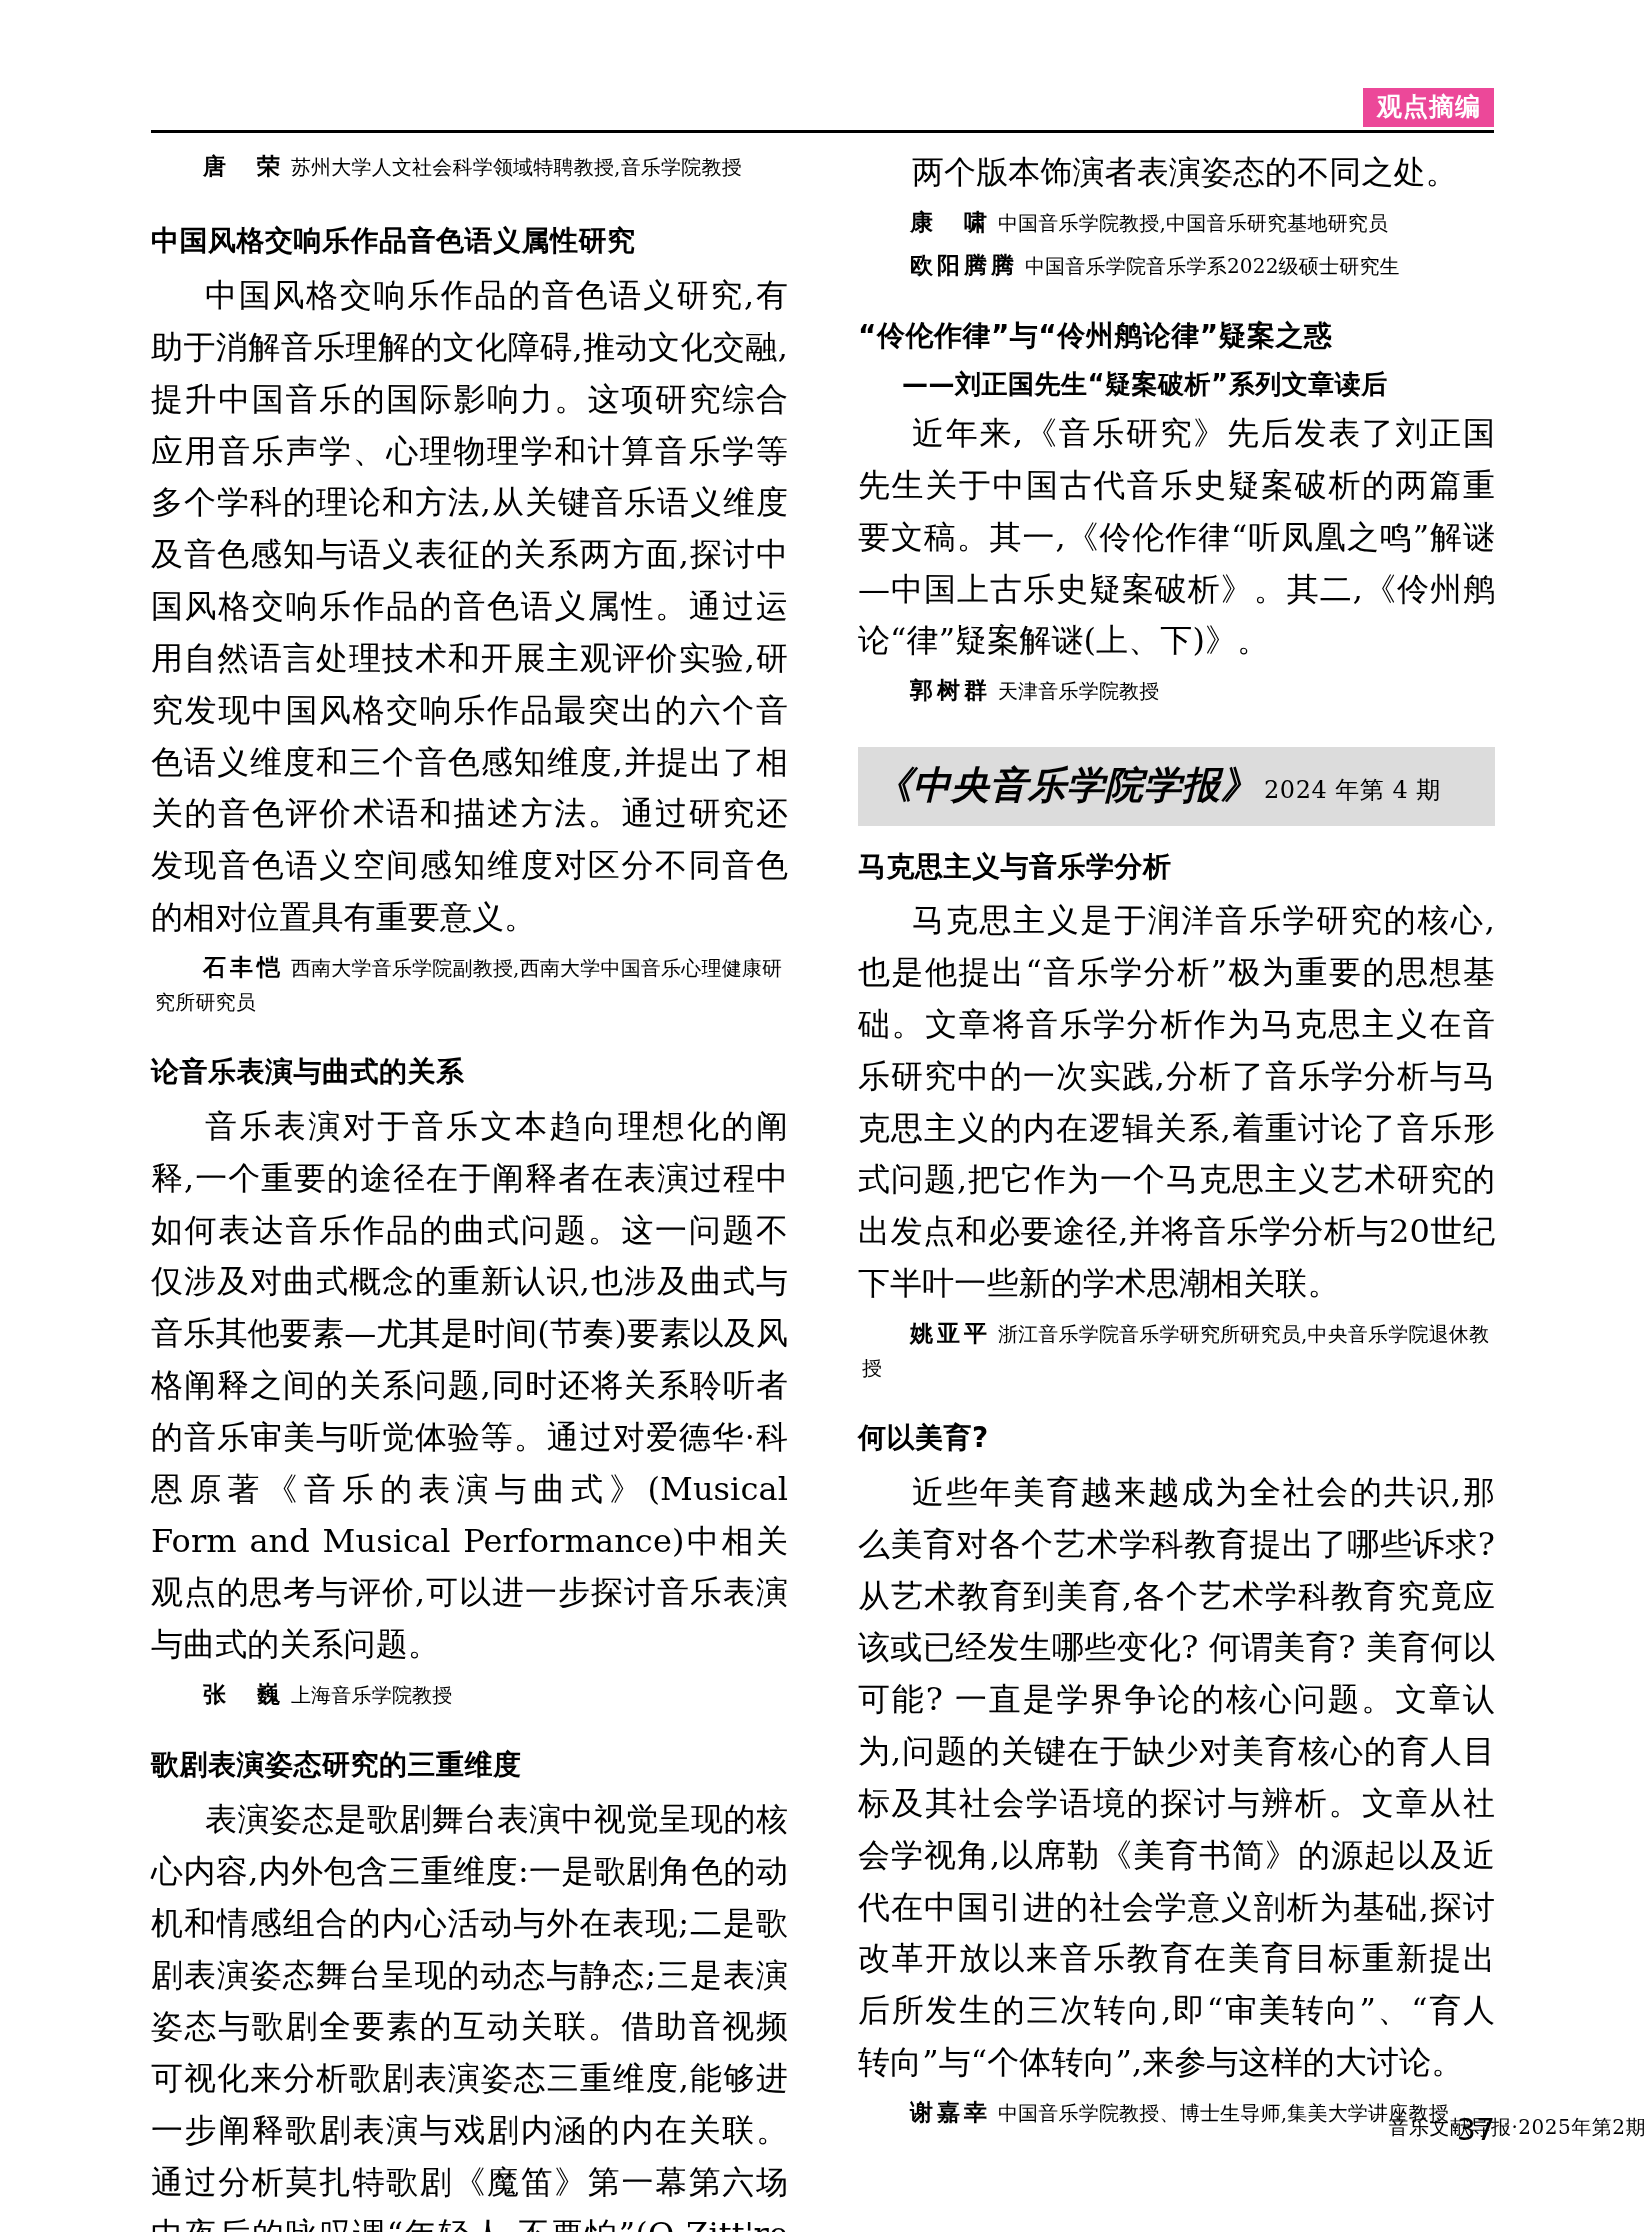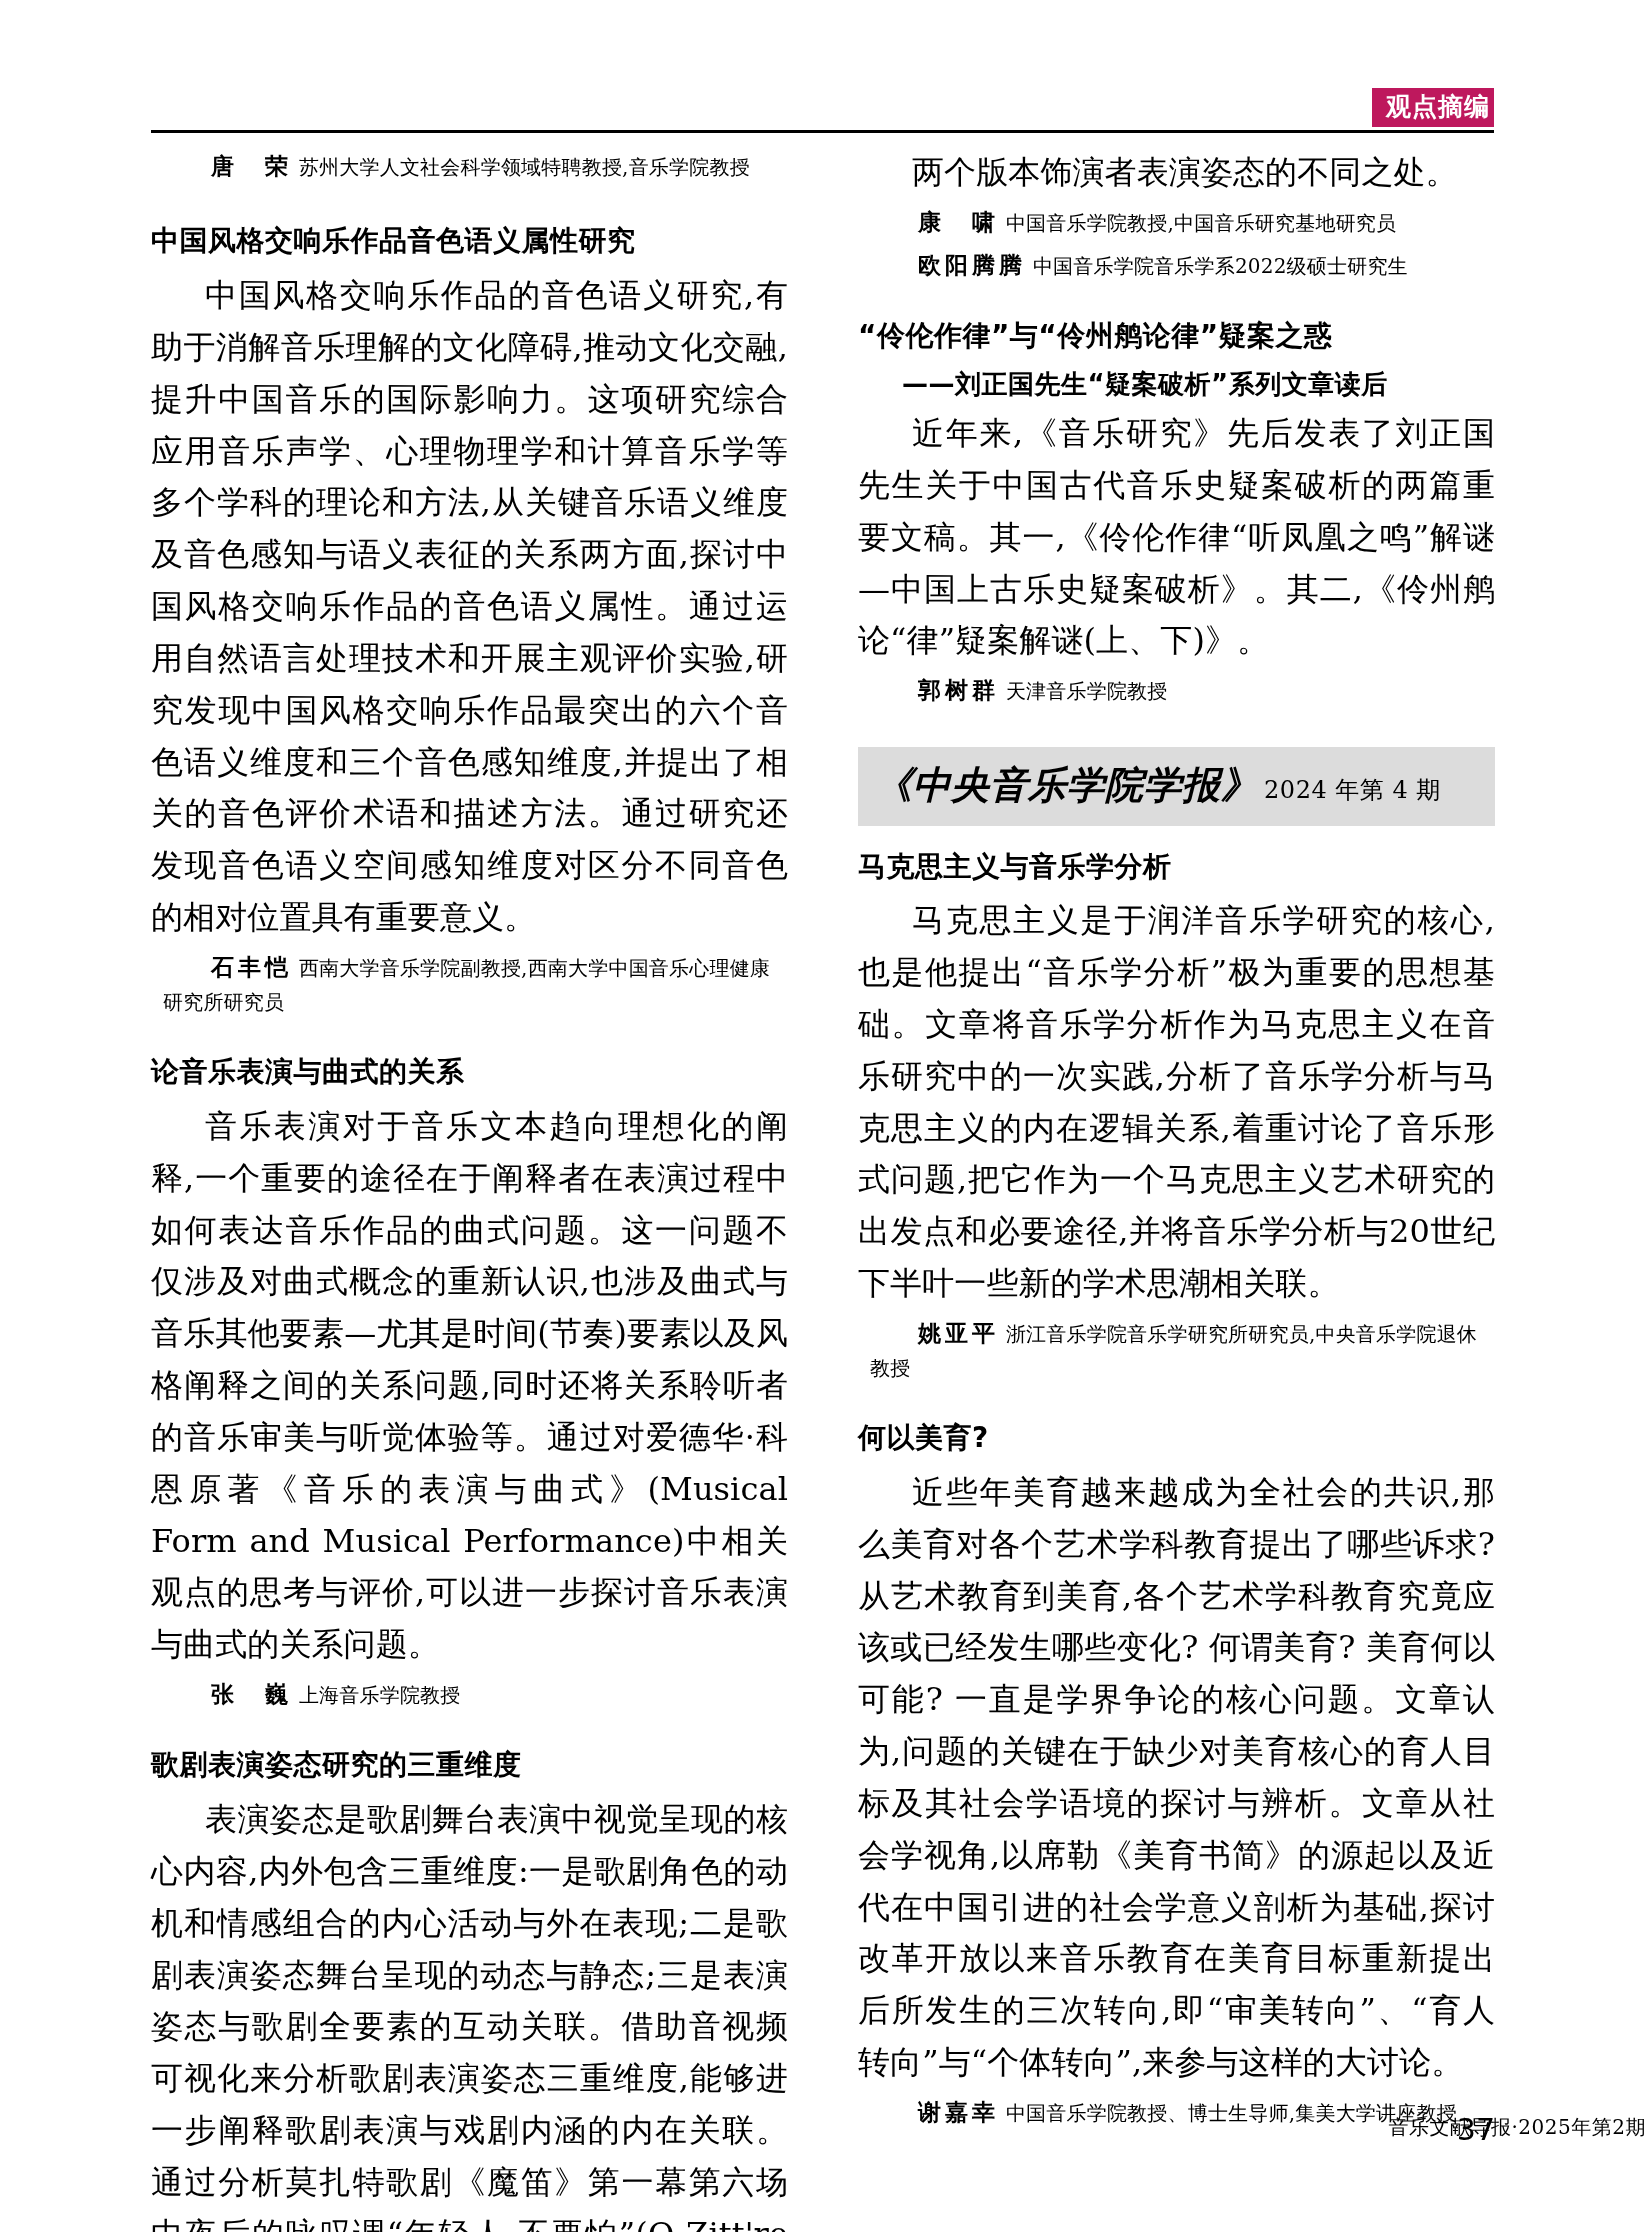--- a/index.html
+++ b/index.html
@@ -29,43 +29,43 @@
     left: 0;
     top: 42px;
     width: 1343px;
     height: 3px;
     background: #000000;
   }
   .header-tag {
     position: absolute;
     right: 0;
     top: 0;
-    background: #be185d;
+    background: #ec4899;
     color: #ffffff;
     font-family: "DejaVu Sans", "Liberation Sans", sans-serif;
     font-weight: bold;
     font-size: 25px;
     letter-spacing: 1px;
-    padding: 6px 4px 8px 14px;
+    padding: 6px 13px 8px 14px;
     line-height: 1;
   }
   
   .col {
     position: absolute;
     top: 147px;
     width: 637px;
   }
   .col-left { left: 151px; }
   .col-right { left: 858px; }
 
   
   .byline {
     font-size: 21px;
     line-height: 1.62;
-    margin: 0 0 6px 12px;
+    margin: 0 0 6px 4px;
     text-indent: 48px;
     letter-spacing: 0.2px;
   }
   .byline .name {
     font-weight: bold;
     font-size: 23px;
     letter-spacing: 4px;
   }
   .byline .aff {
     font-size: 20px;

